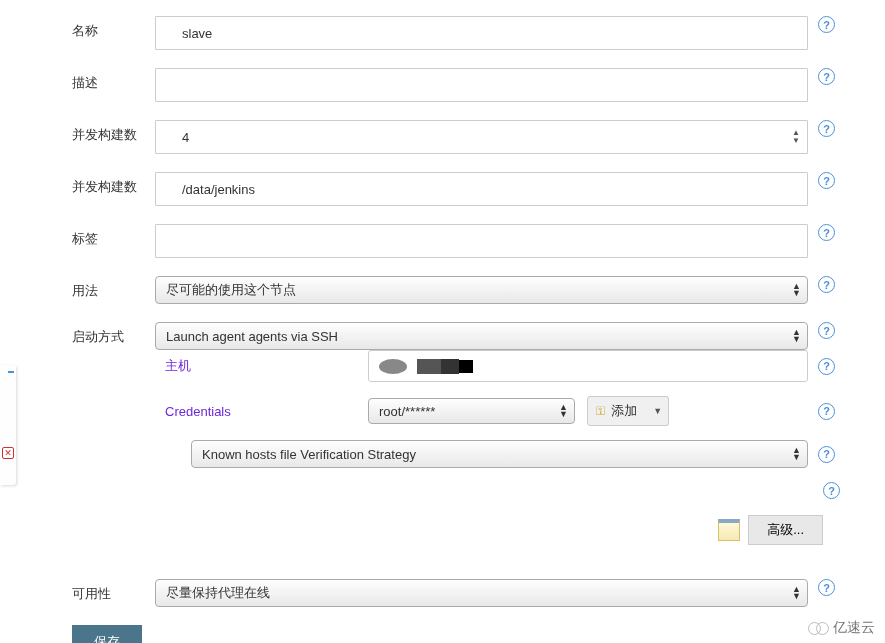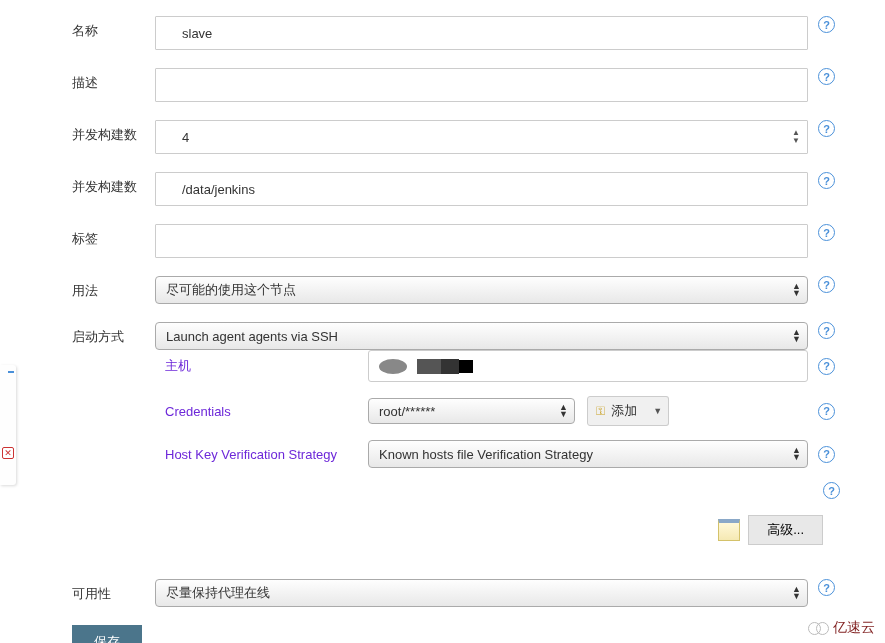--- a/index.html
+++ b/index.html
@@ -153,21 +153,21 @@
     }
     .left-strip-x {
       position: absolute; bottom: 26px; left: 2px; width: 12px; height: 12px;
       background: #fff; border: 1px solid #c33;
       display:flex; align-items:center; justify-content:center;
       font-size: 9px; color: #c33; border-radius: 2px;
     }
     .watermark {
       position: absolute; bottom: 6px; right: 10px;
       display: flex; align-items: center; gap: 4px;
-      color: #7f1d1d; font-size: 14px;
+      color: #737373; font-size: 14px;
     }
     .wm-circles { display:flex; gap:-3px;}
     .wm-c { width: 13px; height: 13px; border: 1.5px solid #bbb; border-radius: 50%; }
     .wm-c2 { margin-left: -5px; }
     .scroll-area::-webkit-scrollbar { width: 12px; }
     .scroll-area::-webkit-scrollbar-track { background: #f0f0f0; }
     .scroll-area::-webkit-scrollbar-thumb { background: #c4c4c4; border-radius: 6px; }
   </style>
 </head>
 <body>
@@ -285,21 +285,20 @@
             <span class="key-icon">⚿</span>
             <span>添加</span>
           </div>
           <div class="dd-arrow">▼</div>
         </div>
       </div>
       <div class="help-icon" style="margin-left:auto;">?</div>
     </div>
 
     <div class="indented-row">
-      <div class="indented-label">Host Key Verification Strategy</div>
       <div class="indented-field">
         <div class="hkvs-select select-wrap">
           <div class="select-box">
             <span>Known hosts file Verification Strategy</span>
           </div>
           <div class="select-arrows">
                 <span>▲</span>
                 <span>▼</span>
               </div>
         </div>

